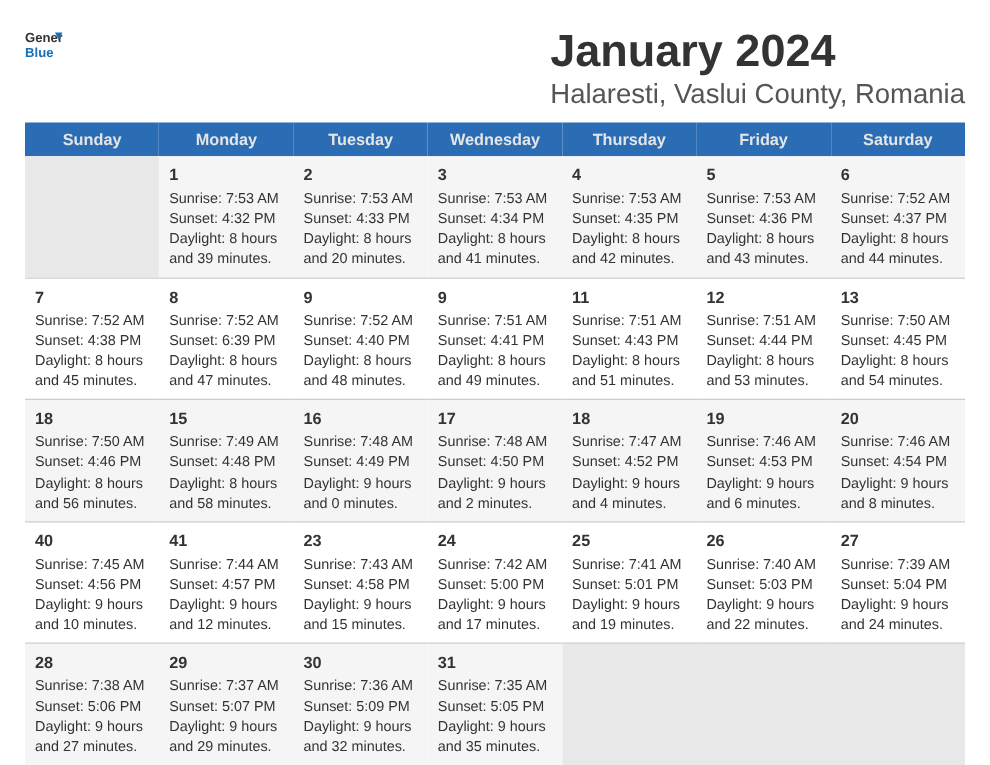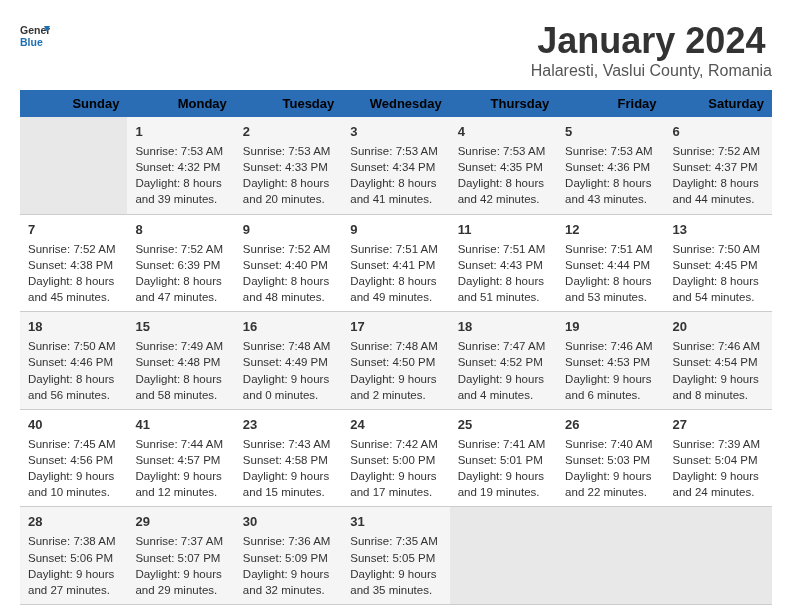--- a/index.html
+++ b/index.html
@@ -19,41 +19,41 @@
     .logo {
       display: flex;
       align-items: center;
       gap: 4px;
     }
     .logo-icon {
       width: 30px;
       height: 30px;
     }
     .title-area {
-      text-align: center;
+      text-align: left;
     }
     .main-title {
       font-size: 36px;
       font-weight: bold;
       color: #333;
     }
     .subtitle {
-      font-size: 16px;
+      font-size: 22px;
       color: #555;
     }
     table {
       width: 100%;
       border-collapse: collapse;
       font-size: 12px;
     }
     thead tr th {
       background-color: #2a6db5;
-      color: #000000;
+      color: #e5e5e5;
       padding: 6px 8px;
-      text-align: right;
+      text-align: center;
       font-size: 13px;
       font-weight: bold;
     }
     tbody tr {
       border-bottom: 1px solid #ccc;
     }
     tbody tr:nth-child(odd) {
       background-color: #f5f5f5;
     }
     tbody tr:nth-child(even) {

